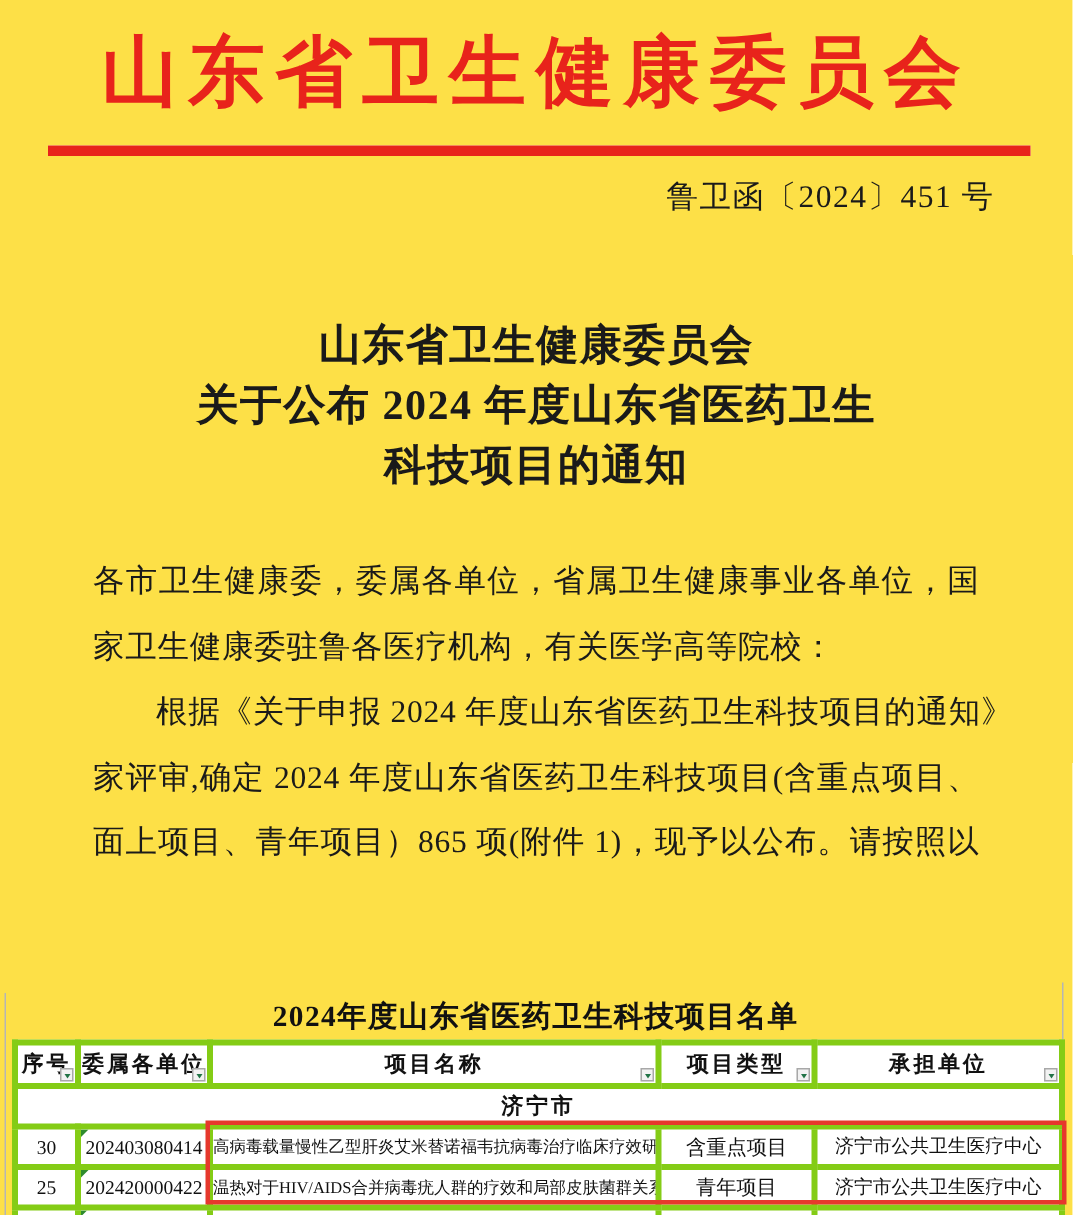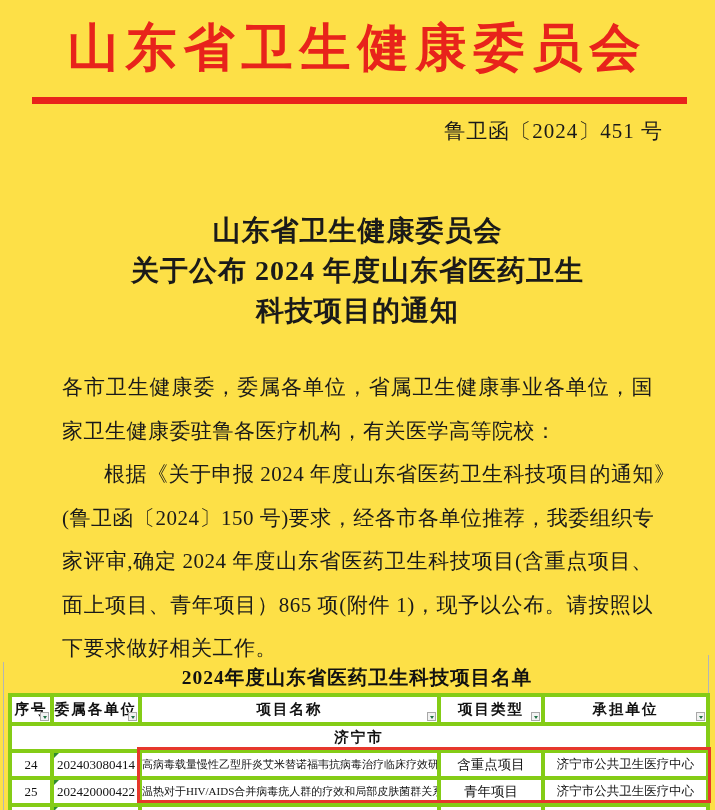--- a/index.html
+++ b/index.html
@@ -178,24 +178,22 @@
   <div class="doctitle">
     <div>山东省卫生健康委员会</div>
     <div>关于公布 2024 年度山东省医药卫生</div>
     <div>科技项目的通知</div>
   </div>
 
   <div class="bodytext">
     <div class="bl just">各市卫生健康委，委属各单位，省属卫生健康事业各单位，国</div>
     <div class="bl">家卫生健康委驻鲁各医疗机构，有关医学高等院校：</div>
     <div class="bl just ind">根据《关于申报 2024 年度山东省医药卫生科技项目的通知》</div>
-    <div class="bl just">(鲁卫函〔2024〕150 号)要求，经各市各单位推荐，我委组织专</div>
     <div class="bl just">家评审,确定 2024 年度山东省医药卫生科技项目(含重点项目、</div>
     <div class="bl just">面上项目、青年项目）865 项(附件 1)，现予以公布。请按照以</div>
-    <div class="bl">下要求做好相关工作。</div>
   </div>
 
   <div class="sheet">
     <div class="gl gl-left"></div>
     <div class="gl gl-right"></div>
 
     <div class="tbl-title">2024年度山东省医药卫生科技项目名单</div>
 
     <table class="grid">
       <colgroup>
@@ -227,21 +225,21 @@
             <span>承担单位</span>
             <span class="fbtn"></span>
           </th>
         </tr>
 
         <tr class="grp">
           <td colspan="5">济宁市</td>
         </tr>
 
         <tr class="row">
-          <td class="c-seq">24</td>
+          <td class="c-seq">30</td>
           <td class="c-code"><span class="gtri"></span><span>202403080414</span></td>
           <td class="c-name">高病毒载量慢性乙型肝炎艾米替诺福韦抗病毒治疗临床疗效研究</td>
           <td class="c-type">含重点项目</td>
           <td class="c-unit">济宁市公共卫生医疗中心</td>
         </tr>
 
         <tr class="row">
           <td class="c-seq">25</td>
           <td class="c-code"><span class="gtri"></span><span>202420000422</span></td>
           <td class="c-name">温热对于HIV/AIDS合并病毒疣人群的疗效和局部皮肤菌群关系研究</td>

